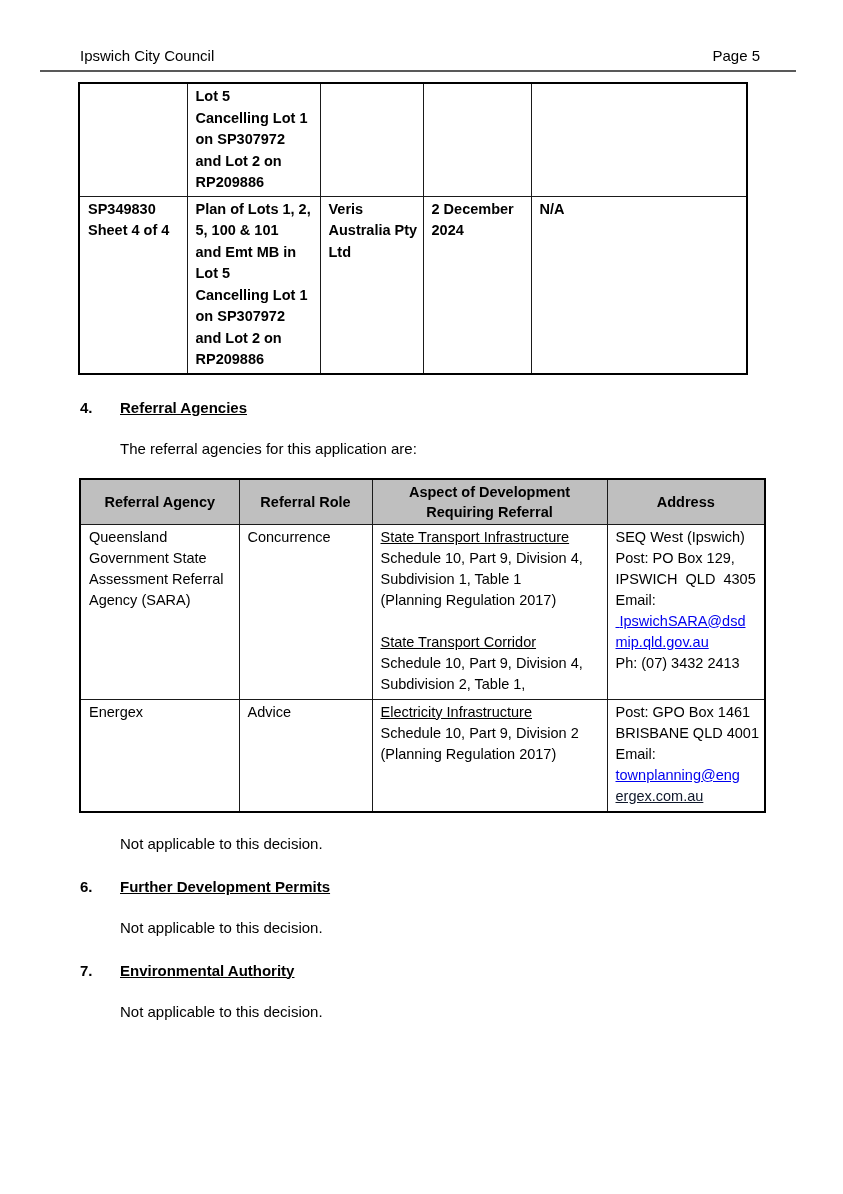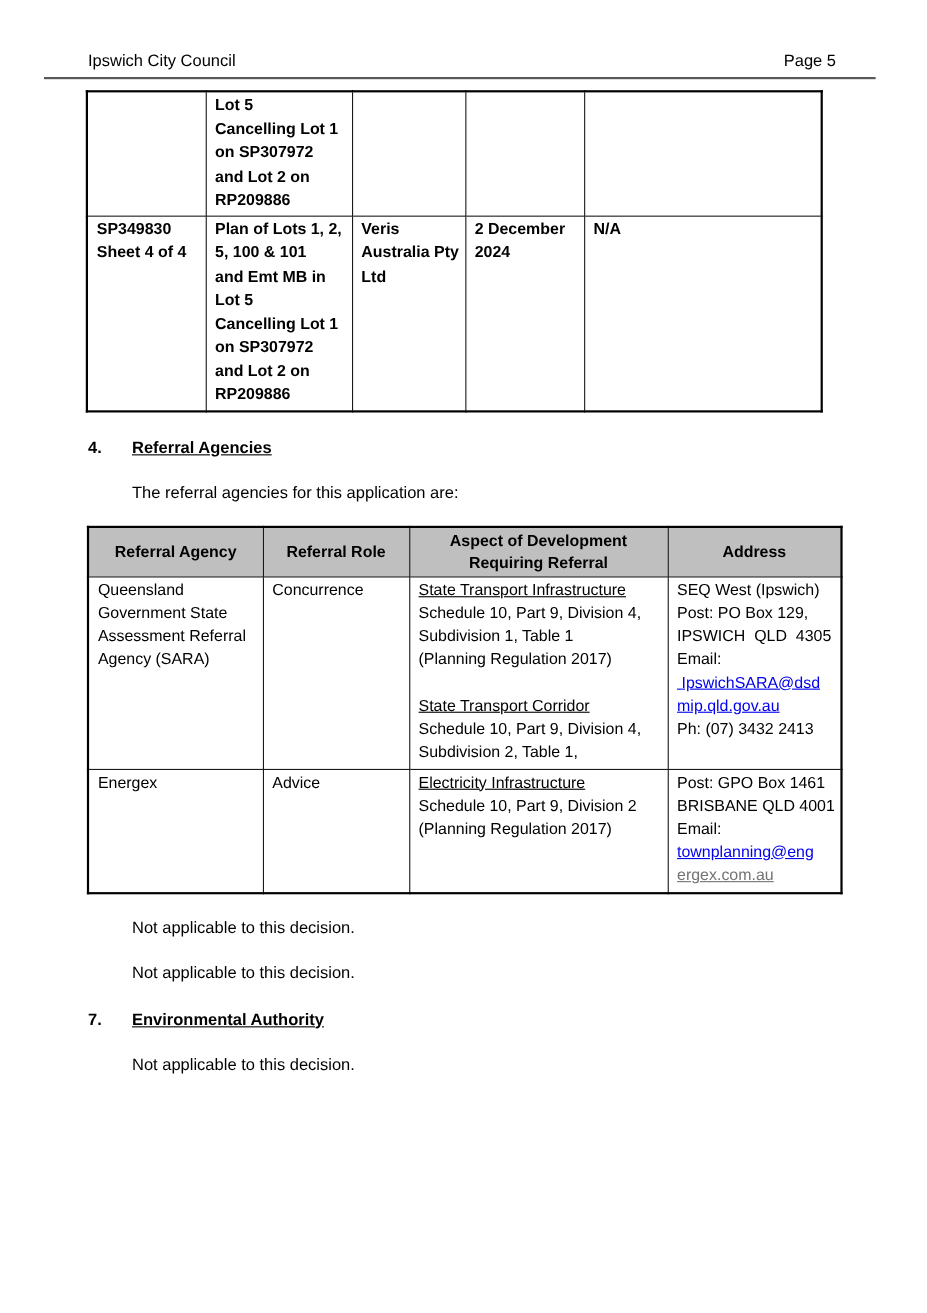--- a/index.html
+++ b/index.html
@@ -182,29 +182,32 @@
             <td>
               <div class="line u">Electricity Infrastructure</div>
               <div class="line">Schedule 10, Part 9, Division 2</div>
               <div class="line">(Planning Regulation 2017)</div>
             </td>
             <td>
               <div class="line">Post: GPO Box 1461</div>
               <div class="line">BRISBANE QLD 4001</div>
               <div class="line">Email:</div>
               <div class="line lnk" style="color: rgb(0, 0, 238);">townplanning@eng</div>
-              <div class="line lnk" style="color: #737373;">ergex.com.au</div>
+              <div class="line lnk" style="color: #0f172a;">ergex.com.au</div>
             </td>
           </tr>
         </tbody>
     </table>
 
 
     <p class="para">Not applicable to this decision.</p>
 
+    <div class="sec">
+      <span class="num">6.</span><span class="ttl">Further Development Permits</span>
+    </div>
     <p class="para">Not applicable to this decision.</p>
 
     <div class="sec">
       <span class="num">7.</span><span class="ttl">Environmental Authority</span>
     </div>
     <p class="para">Not applicable to this decision.</p>
 
   </div>
 </div>
 

